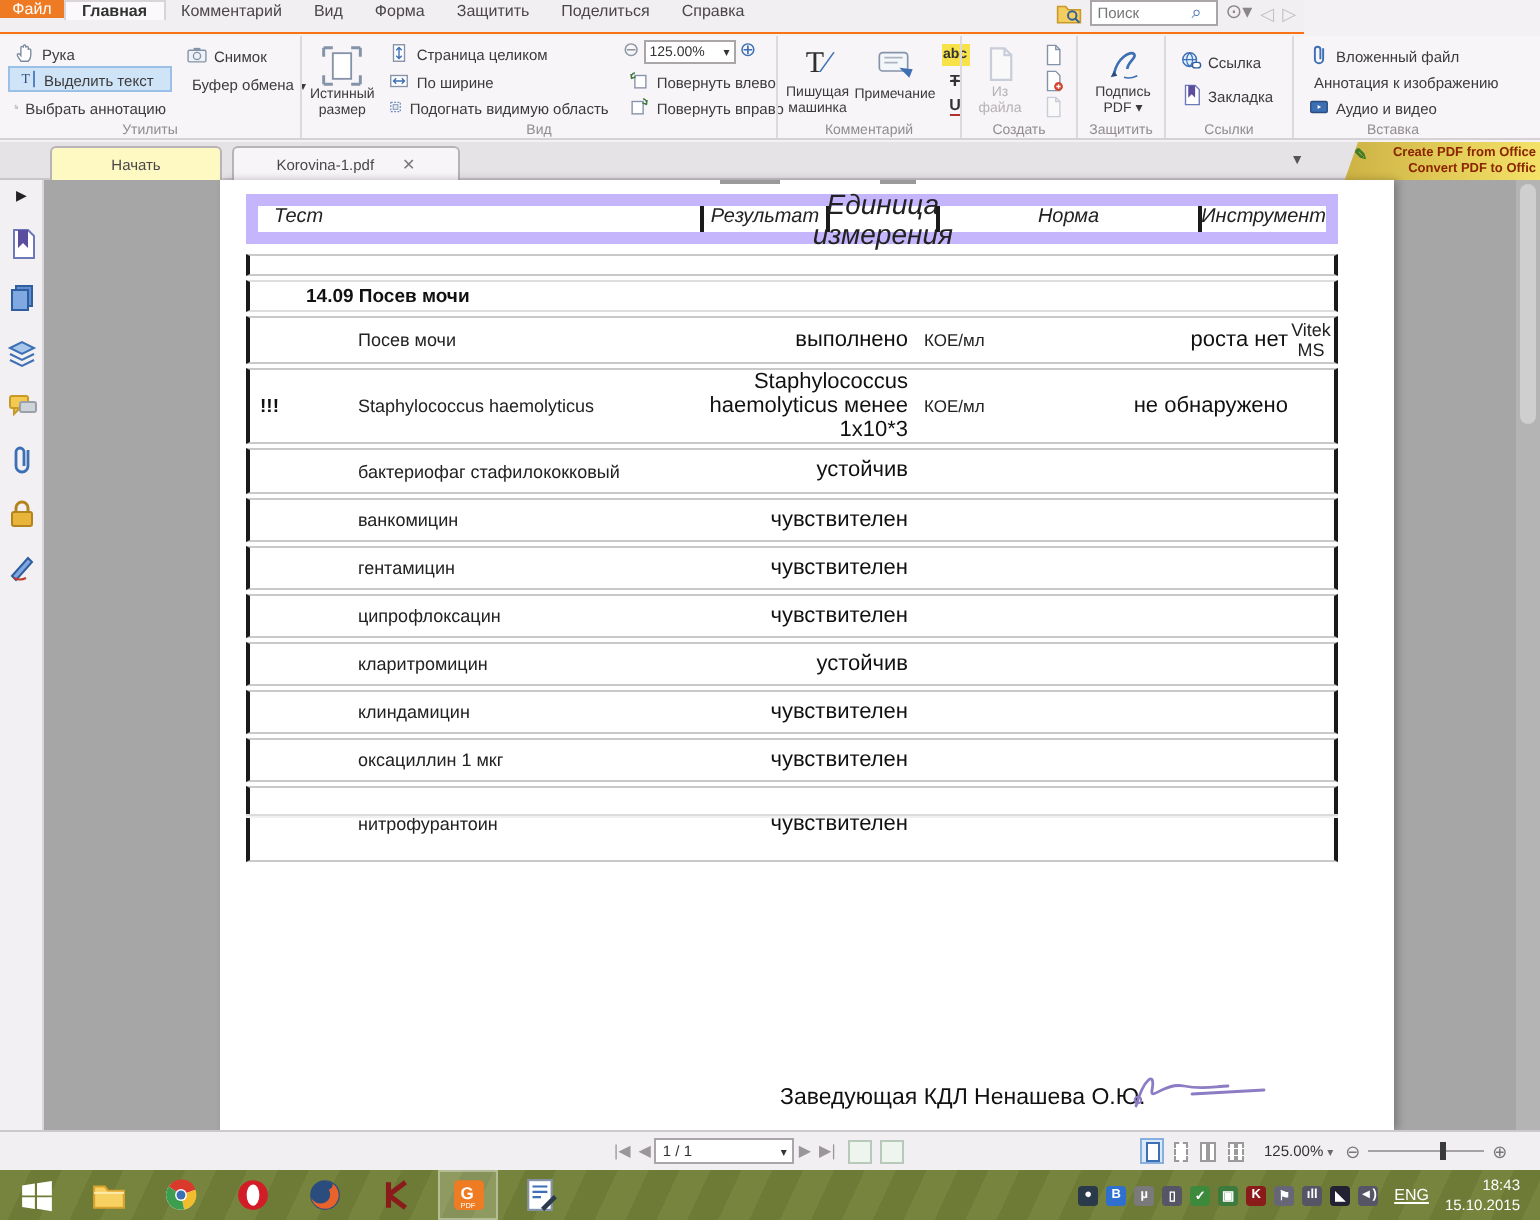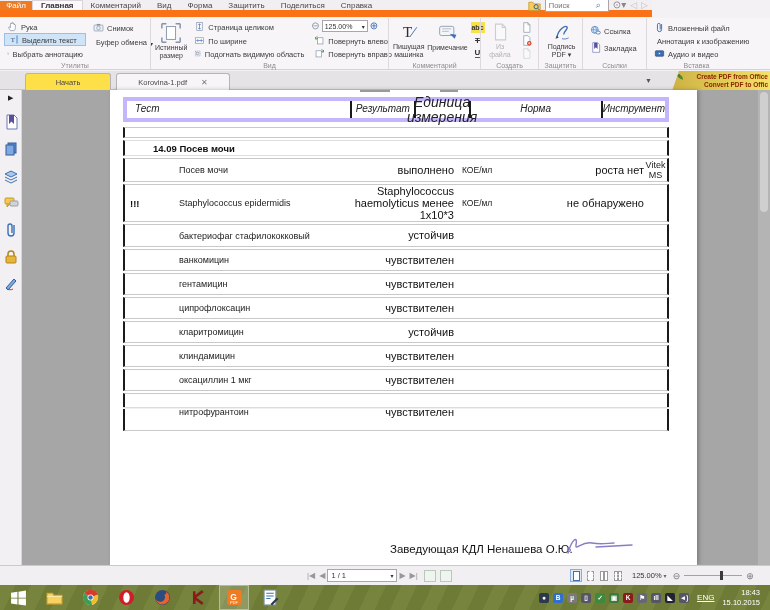--- a/index.html
+++ b/index.html
@@ -1,21 +1,21 @@
 <!DOCTYPE html>
 <html><head>
 <meta charset="utf-8">
 <style>
   * { margin:0; padding:0; box-sizing:border-box; }
   html,body { width:770px; height:610px; overflow:hidden; }
   body { font-family:"Liberation Sans", sans-serif; background:#f4f1f4; position:relative; }
   .screen { position:absolute; inset:0; }
 
   
-  .menubar { position:absolute; left:0; top:0; width:652px; height:17px; background:#f2eff2; display:flex; align-items:center; font-size:8px; color:#4a464a; border-bottom:7px solid #f97316;}
+  .menubar { position:absolute; left:0; top:0; width:652px; height:17px; background:#f2eff2; display:flex; align-items:flex-start; font-size:8px; color:#4a464a; border-bottom:1px solid #f97316;}
   .file-btn { background:#ee7b23; color:#fff; width:32px; display:flex; align-items:center; justify-content:center; font-size:8px; }
   #menu-tabs { display:flex; }
   .menu-tab { padding:0 8px; display:flex; align-items:center; cursor:default; }
   .menu-tab.active { background:#fbf9fb; border:1px solid #d8d4d8; border-bottom:none; font-weight:bold; color:#333; }
   .menubar-right { margin-left:auto; display:flex; align-items:center; gap:4px; padding-right:4px; }
   .searchbox { width:64px; height:13px; background:#fff; border:1px solid #a9a5a9; display:flex; align-items:center; }
   .searchbox input { border:none; outline:none; width:50px; font-size:7.5px; padding-left:3px; color:#888; background:transparent; font-family:"Liberation Sans",sans-serif;}
   .mag-glyph { color:#3d6fb4; font-size:9px; }
   .mb-ico { font-size:10px; color:#8a868a; line-height:1; }
   .nav-dis { color:#c3bfc3; font-size:9px; }
@@ -39,41 +39,41 @@
   .blue { color:#3d6fb4; } .gray { color:#8b96a5; }
   .zoombox { width:46px; height:12px; border:1px solid #a9a5a9; background:#fff; font-size:7px; display:flex; align-items:center; justify-content:space-between; padding:0 2px; color:#333; }
   .zoomrow { display:flex; align-items:center; gap:2px; height:14px; }
   .bigT { font-family:"Liberation Serif",serif; font-size:15px; color:#2f2f2f; position:relative; }
   .bigT .slash { color:#3d6fb4; font-style:italic; font-weight:bold; }
 
   svg.ic { display:inline-block; vertical-align:middle; }
 
   
   .tabbar { position:absolute; left:0; top:71px; width:770px; height:19px; background:#e6e3e6; border-bottom:1px solid #c9c5c9; }
-  .dtab { position:absolute; top:2px; height:17px; font-size:7.5px; color:#4a464a; display:flex; align-items:center; justify-content:center; gap:14px; border:1px solid #b7b3b7; border-bottom:none; border-radius:3px 3px 0 0; background:#fde047; }
+  .dtab { position:absolute; top:2px; height:17px; font-size:7.5px; color:#4a464a; display:flex; align-items:center; justify-content:center; gap:14px; border:1px solid #b7b3b7; border-bottom:none; border-radius:3px 3px 0 0; background:#fef9c3; }
   .dtab.active { background:#f7f5f7; }
   .tab-close { color:#7a767a; font-size:8px; cursor:default; }
   .tab-drop { position:absolute; right:118px; top:6px; font-size:7px; color:#555; }
   .banner { position:absolute; right:0; top:0; width:98px; height:20px; background:linear-gradient(90deg,#cdb244,#f4e268); clip-path:polygon(7px 0,100% 0,100% 100%,0 100%); font-size:6.5px; font-weight:bold; color:#8b2500; text-align:right; padding:2px 2px 0 8px; line-height:1.25; }
   .banner .leaf { position:absolute; left:5px; top:2px; color:#3f7a28; font-size:8px; }
 
   
   .main { position:absolute; left:0; top:90px; width:770px; height:475px; background:#a6a6a6; }
   .sidebar { position:absolute; left:0; top:0; width:22px; height:100%; background:#f2f0f2; border-right:1px solid #d9d6d9; }
   .sb-expand { position:absolute; left:8px; top:4px; font-size:7px; color:#222; }
   .sb-ico { position:absolute; left:3px; width:16px; height:16px; }
   .vscroll { position:absolute; right:0; top:0; width:12px; height:100%; background:#b4b4b4; }
   .vscroll .thumb { position:absolute; left:2px; top:2px; width:8px; height:120px; background:#cfcfcf; border-radius:4px; }
 
   .page { position:absolute; left:110px; top:0; width:587px; height:475px; background:#fff; box-shadow:2px 0 4px rgba(0,0,0,.25); }
   .topfrag { position:absolute; top:0; height:2px; background:#9a9a9a; }
 
   
   .doc-table { position:absolute; left:13px; top:7px; width:546px; }
-  .thead { display:flex; border:4px solid #c4b5fd; background:#fff; height:25px; }
+  .thead { display:flex; border:6px solid #c4b5fd; background:#fff; height:25px; }
   .thcell { font-style:italic; font-size:10px; color:#222; display:flex; align-items:center; justify-content:center; text-align:center; line-height:1.05; }
   .thcell + .thcell { border-left:2px solid #1a1a1a; }
   .th-test { width:228px; justify-content:flex-start; padding-left:8px; }
   .th-result { width:65px; } .th-unit { width:55px; } .th-norm { width:135px; } .th-instr { flex:1; }
   #table-body { margin-top:5px; }
   .trow { display:flex; align-items:center; border-left:2px solid #1a1a1a; border-right:2px solid #1a1a1a; border-top:1px solid #c9c9c9; border-bottom:1px solid #c9c9c9; margin-bottom:2px; background:#fff; }
   .trow.empty { height:11px; }
   .trow.section { height:16px; border-top-color:#dedede; border-bottom-color:#dedede; }
   .section-title { font-weight:bold; font-size:9.5px; padding-left:28px; color:#111; }
   .c-flag { width:22px; font-weight:bold; font-size:9.5px; padding-left:5px; color:#111; }
@@ -563,21 +563,21 @@
             <div class="trow " style="height: 24px;">
               <div class="c-flag"></div>
               <div class="c-test">Посев мочи</div>
               <div class="c-result">выполнено</div>
               <div class="c-unit">КОЕ/мл</div>
               <div class="c-norm">роста нет</div>
               <div class="c-instr">Vitek MS</div>
             </div>
             <div class="trow " style="height: 38px;">
               <div class="c-flag">!!!</div>
-              <div class="c-test">Staphylococcus epidermidis</div>
+              <div class="c-test">Staphylococcus haemolyticus</div>
               <div class="c-result">Staphylococcus haemolyticus менее 1x10*3</div>
               <div class="c-unit">КОЕ/мл</div>
               <div class="c-norm">не обнаружено</div>
               <div class="c-instr"></div>
             </div>
             <div class="trow " style="height: 23px;">
               <div class="c-flag"></div>
               <div class="c-test">бактериофаг стафилококковый</div>
               <div class="c-result">устойчив</div>
               <div class="c-unit"></div>

